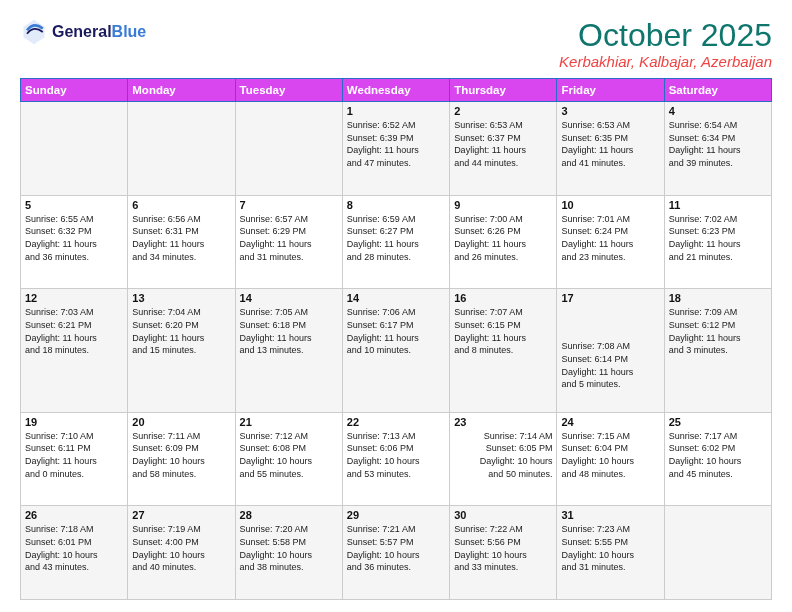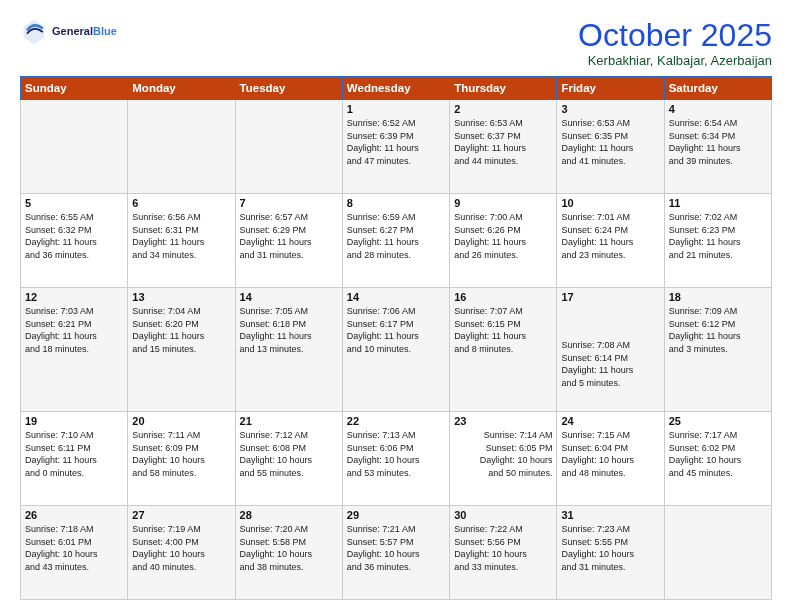--- a/index.html
+++ b/index.html
@@ -22,51 +22,52 @@
       justify-content: space-between;
       align-items: flex-start;
       margin-bottom: 8px;
     }
     .logo {
       display: flex;
       align-items: center;
       gap: 4px;
     }
     .logo-text {
-      font-size: 11px;
+      font-size: 16px;
       font-weight: bold;
       color: #1a1a5e;
       line-height: 1.2;
     }
     .logo-icon {
       width: 28px;
       height: 28px;
     }
     .title-block {
       text-align: right;
     }
     .month-title {
       font-size: 32px;
       font-weight: normal;
-      color: #1d4ed8;
+      color: #0f766e;
       line-height: 1.1;
     }
     .subtitle {
-      font-size: 13px;
-      color: #14532d;
+      font-size: 15px;
+      color: #ef4444;
+      font-style: italic;
     }
     .calendar {
       flex: 1;
       border: 1px solid #ccc;
       border-collapse: collapse;
       width: 100%;
       table-layout: fixed;
     }
     .calendar th {
-      background: #c2410c;
+      background: #d946ef;
       color: #fff;
       font-size: 11.5px;
       font-weight: bold;
       padding: 5px 4px;
       text-align: left;
       border: 1px solid #2a6bc5;
     }
     .calendar td {
       vertical-align: top;
       border: 1px solid #ccc;

